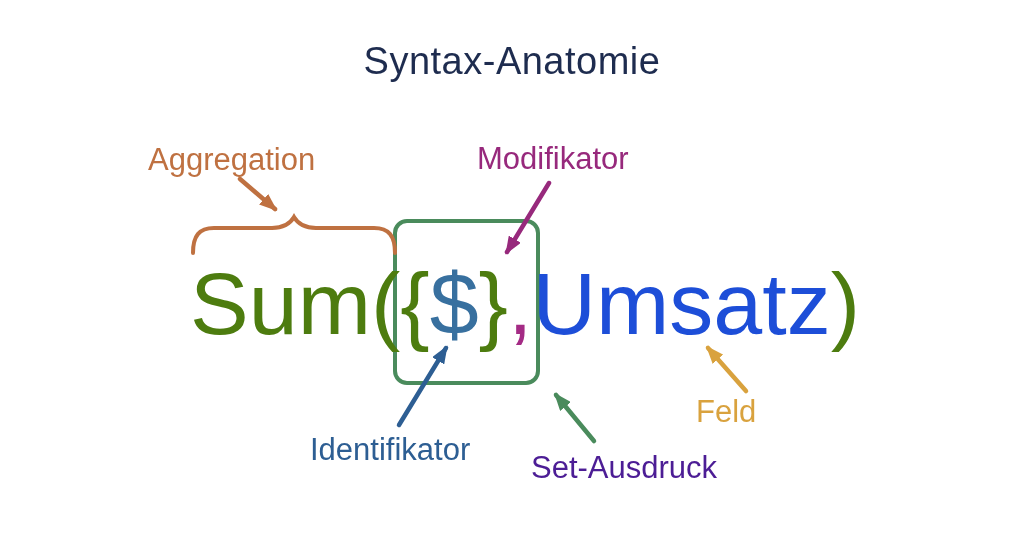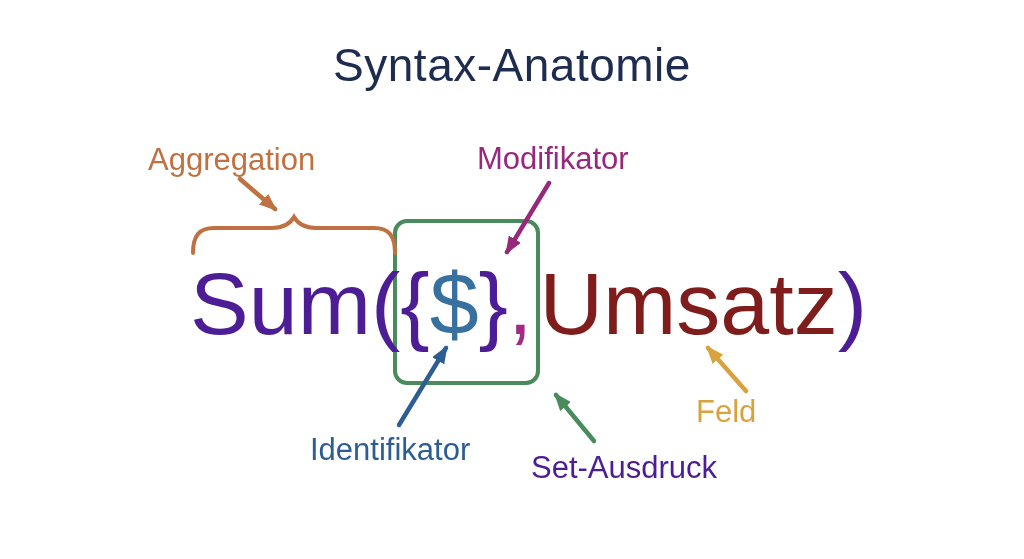--- a/index.html
+++ b/index.html
@@ -9,21 +9,21 @@
     height: 559px;
     background: #ffffff;
     overflow: hidden;
     font-family: "Liberation Sans", "DejaVu Sans", sans-serif;
   }
   .title {
     position: absolute;
     top: 42px; left: 0;
     width: 1024px;
     text-align: center;
-    font-size: 46px;
+    font-size: 38px;
     line-height: 1;
     font-weight: 400;
     color: #1e2c4f;
     letter-spacing: 0.5px;
   }
   .lbl {
     position: absolute;
     font-size: 31px;
     line-height: 1;
     font-weight: 400;
@@ -45,24 +45,24 @@
   .formula {
     position: absolute;
     left: 190px; top: 260px;
     font-size: 88px;
     line-height: 1;
     font-weight: 400;
     white-space: nowrap;
     color: #1c1208;
     letter-spacing: 0;
   }
-  .c-dark   { color: #4c1d95; }
+  .c-dark   { color: #4d7c0f; }
   .c-dollar { color: #38709f; }
   .c-comma  { color: #a42b85; }
-  .c-field  { color: #7f1d1d; margin-left: 7px; }
+  .c-field  { color: #1d4ed8; }
 
   svg.overlay {
     position: absolute;
     left: 0; top: 0;
     width: 1024px; height: 559px;
     pointer-events: none;
   }
   .arrow-line { fill: none; stroke-width: 4.5; stroke-linecap: round; }
   .brace      { fill: none; stroke-width: 4;   stroke-linecap: round; }
 </style>

